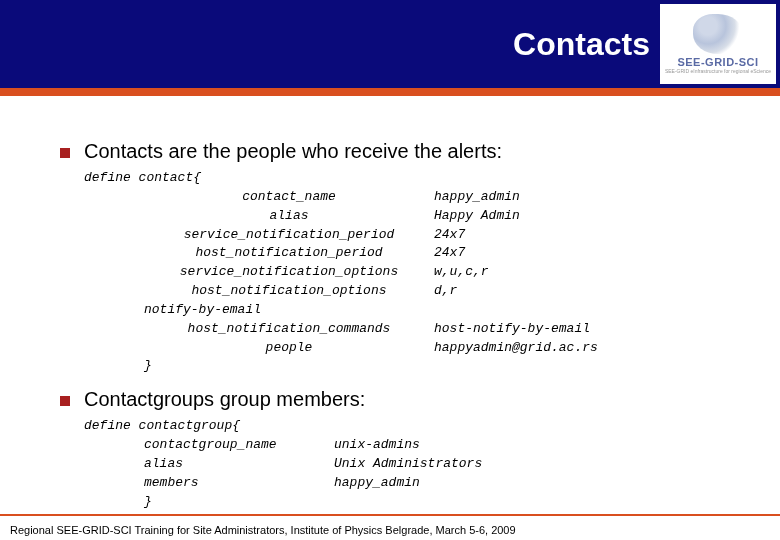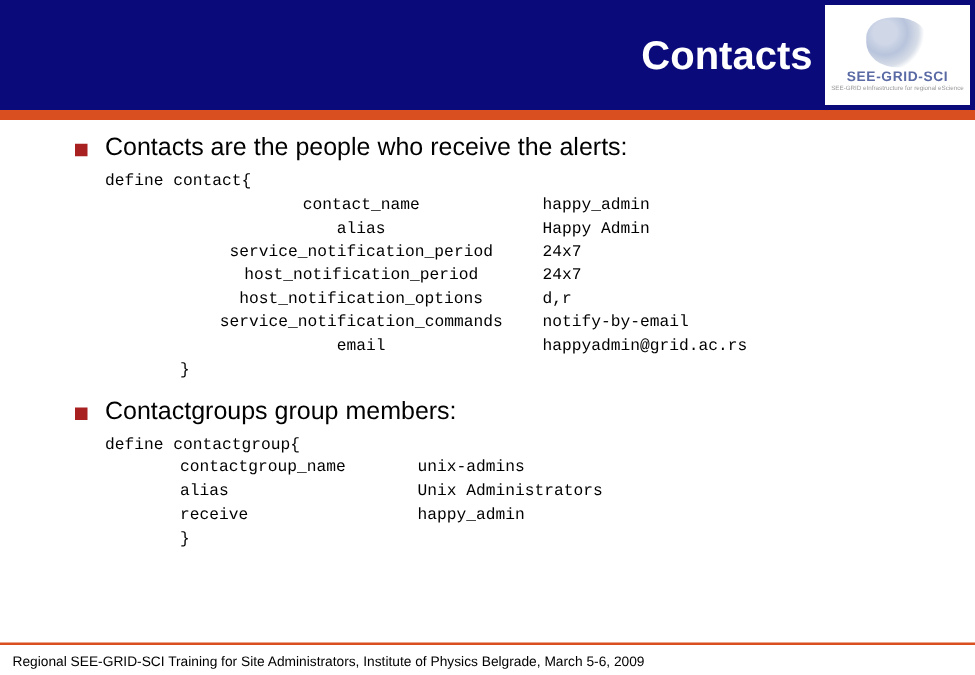--- a/index.html
+++ b/index.html
@@ -54,21 +54,21 @@
   .logo-text-sub {
     font-size: 5px;
     color: #999;
   }
   .orange-bar {
     width: 100%;
     height: 8px;
     background: #d94f1f;
   }
   .content {
-    padding: 11px 60px 0 60px;
+    padding: 44px 60px 0 60px;
   }
   .bullet-line {
     display: flex;
     align-items: flex-start;
     margin-bottom: 6px;
   }
   .bullet {
     width: 10px;
     height: 10px;
     background: #a82020;
@@ -81,20 +81,21 @@
     color: #000;
     font-weight: normal;
   }
   .code-block {
     font-family: "Courier New", monospace;
     font-size: 13px;
     color: #000;
     margin-left: 24px;
     line-height: 1.45;
     margin-bottom: 12px;
+    font-style: italic;
   }
   .code-row {
     display: flex;
   }
   .code-indent {
     width: 60px;
     flex-shrink: 0;
   }
   .code-key-1 {
     width: 290px;
@@ -159,31 +160,40 @@
         <span class="code-key-1">service_notification_period</span>
         <span>24x7</span>
       </div>
     <div class="code-row">
         <span class="code-indent"></span>
         <span class="code-key-1">host_notification_period</span>
         <span>24x7</span>
       </div>
     <div class="code-row">
         <span class="code-indent"></span>
+        <span class="code-key-1">service_notification_options</span>
+        <span>w,u,c,r</span>
+      </div>
+    <div class="code-row">
+        <span class="code-indent"></span>
         <span class="code-key-1">host_notification_options</span>
         <span>d,r</span>
       </div>
     <div class="code-row">
         <span class="code-indent"></span>
-        <span class="code-key-1">service_notification_commands</span>
         <span>notify-by-email</span>
       </div>
     <div class="code-row">
         <span class="code-indent"></span>
-        <span class="code-key-1">email</span>
+        <span class="code-key-1">host_notification_commands</span>
+        <span>host-notify-by-email</span>
+      </div>
+    <div class="code-row">
+        <span class="code-indent"></span>
+        <span class="code-key-1">people</span>
         <span>happyadmin@grid.ac.rs</span>
       </div>
     <div class="code-row">
         <span class="code-indent"></span>
         <span>}</span>
       </div>
   </div>
 
   <div class="bullet-line">
     <div class="bullet"></div>
@@ -196,21 +206,21 @@
         <span class="code-key-2">contactgroup_name</span>
         <span>unix-admins</span>
       </div>
     <div class="code-row">
         <span class="code-indent"></span>
         <span class="code-key-2">alias</span>
         <span>Unix Administrators</span>
       </div>
     <div class="code-row">
         <span class="code-indent"></span>
-        <span class="code-key-2">receive</span>
+        <span class="code-key-2">members</span>
         <span>happy_admin</span>
       </div>
     <div class="code-row">
         <span class="code-indent"></span>
         <span>}</span>
       </div>
   </div>
 
 </div>
 

